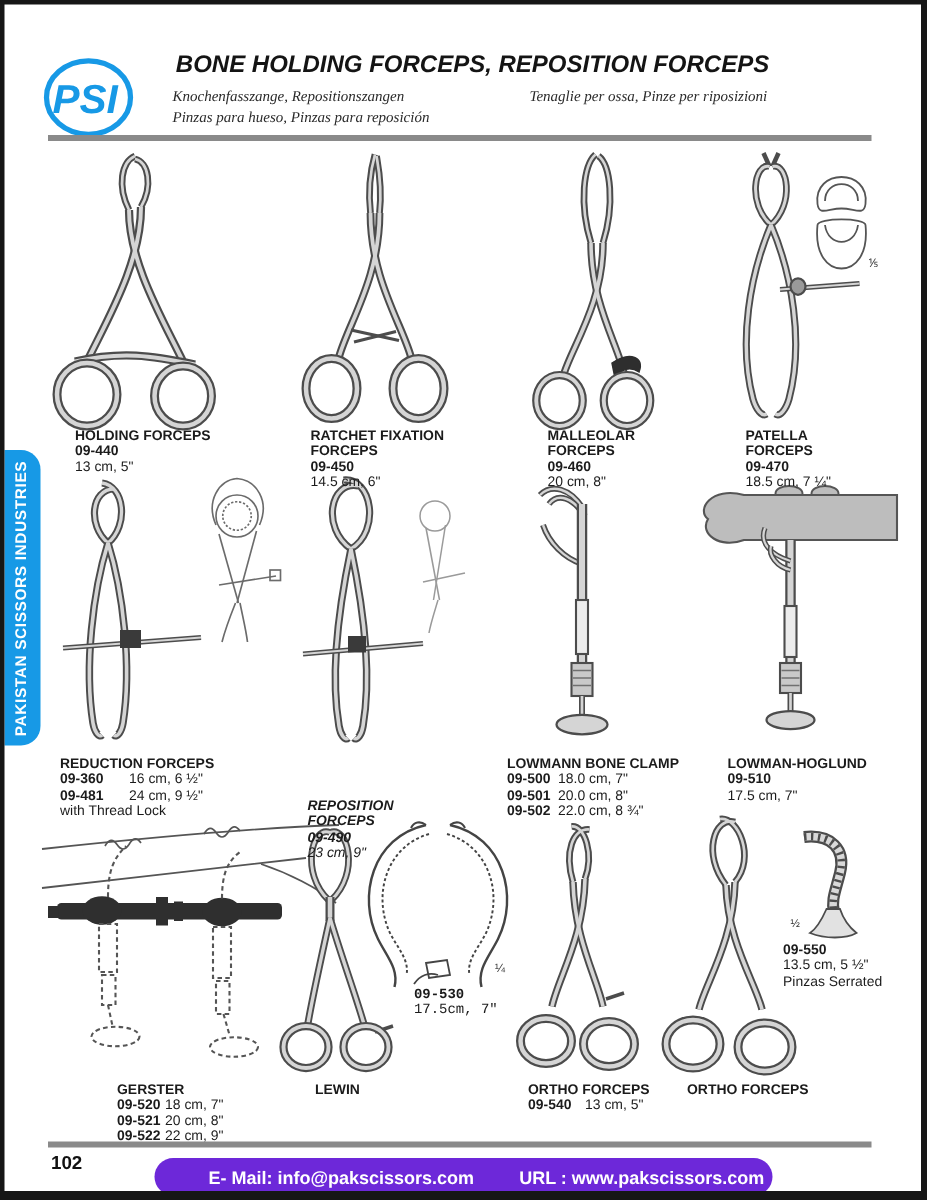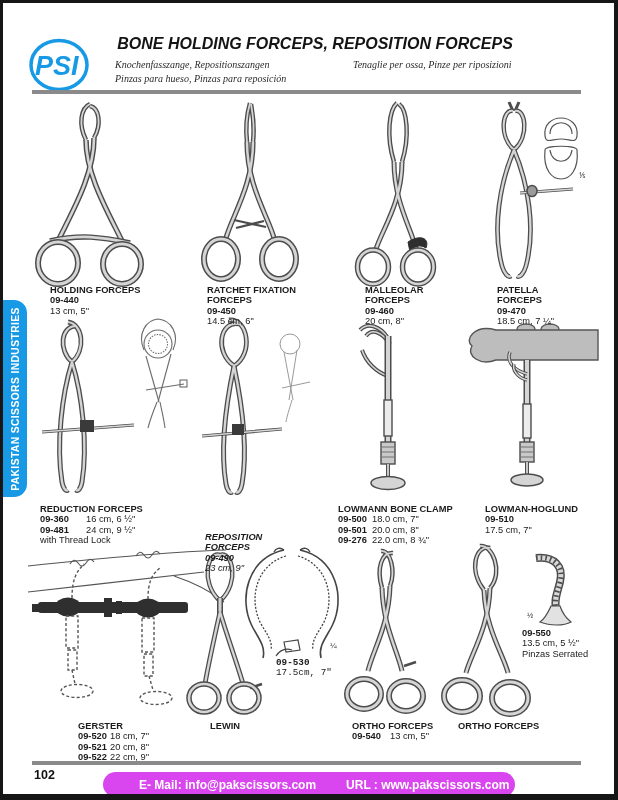--- a/index.html
+++ b/index.html
@@ -12,21 +12,21 @@
 .sidebar{position:absolute;left:3px;top:300px;width:24px;height:197px;background:#1799e6;border-radius:0 13px 13px 0;z-index:5;}
 .sidebar .txt{position:absolute;left:50%;top:50%;transform:translate(-50%,-50%) rotate(-90deg);white-space:nowrap;font-weight:bold;font-size:10.3px;letter-spacing:0.4px;color:#fff;}
 .lbl{position:absolute;font-size:9.3px;line-height:10.4px;color:#1b1b1b;white-space:nowrap;}
 .lbl .b{font-weight:bold;}
 .r{display:flex;}
 .c46{width:46px;font-weight:bold;}
 .c34{width:34px;font-weight:bold;}
 .c32{width:32px;font-weight:bold;}
 .c38{width:38px;font-weight:bold;}
 .pagenum{position:absolute;left:34px;top:768px;font-weight:bold;font-size:12.5px;color:#111;}
-.fbar{position:absolute;left:103px;top:772px;width:412px;height:25px;background:#d946ef;border-radius:13px;display:flex;align-items:center;color:#fff;font-weight:bold;font-size:12px;z-index:55;}
+.fbar{position:absolute;left:103px;top:772px;width:412px;height:25px;background:#6d28d9;border-radius:13px;display:flex;align-items:center;color:#fff;font-weight:bold;font-size:12px;z-index:55;}
 .fbar .em{margin-left:36px;}
 .fbar .ur{margin-left:30px;}
 svg{position:absolute;overflow:visible;}
 .logo{position:absolute;left:28px;top:38px;width:62px;height:54px;}
 </style>
 </head>
 <body>
 
 <div class="page">
   <div class="frame"></div>
@@ -377,21 +377,21 @@
     <div class="b">LOWMANN BONE CLAMP</div>
     <div class="r">
         <span class="c34">09-500</span>
         <span>18.0 cm, 7"</span>
       </div>
     <div class="r">
         <span class="c34">09-501</span>
         <span>20.0 cm, 8"</span>
       </div>
     <div class="r">
-        <span class="c34">09-276</span>
+        <span class="c34">09-502</span>
         <span>22.0 cm, 8 ¾"</span>
       </div>
   </div>
   <div class="lbl" style="left:485px;top:504px;">
     <div class="b">LOWMAN-HOGLUND</div>
     <div class="b">09-510</div>
     <div>17.5 cm, 7"</div>
   </div>
 
   <div class="lbl" style="left:78px;top:721px;">

